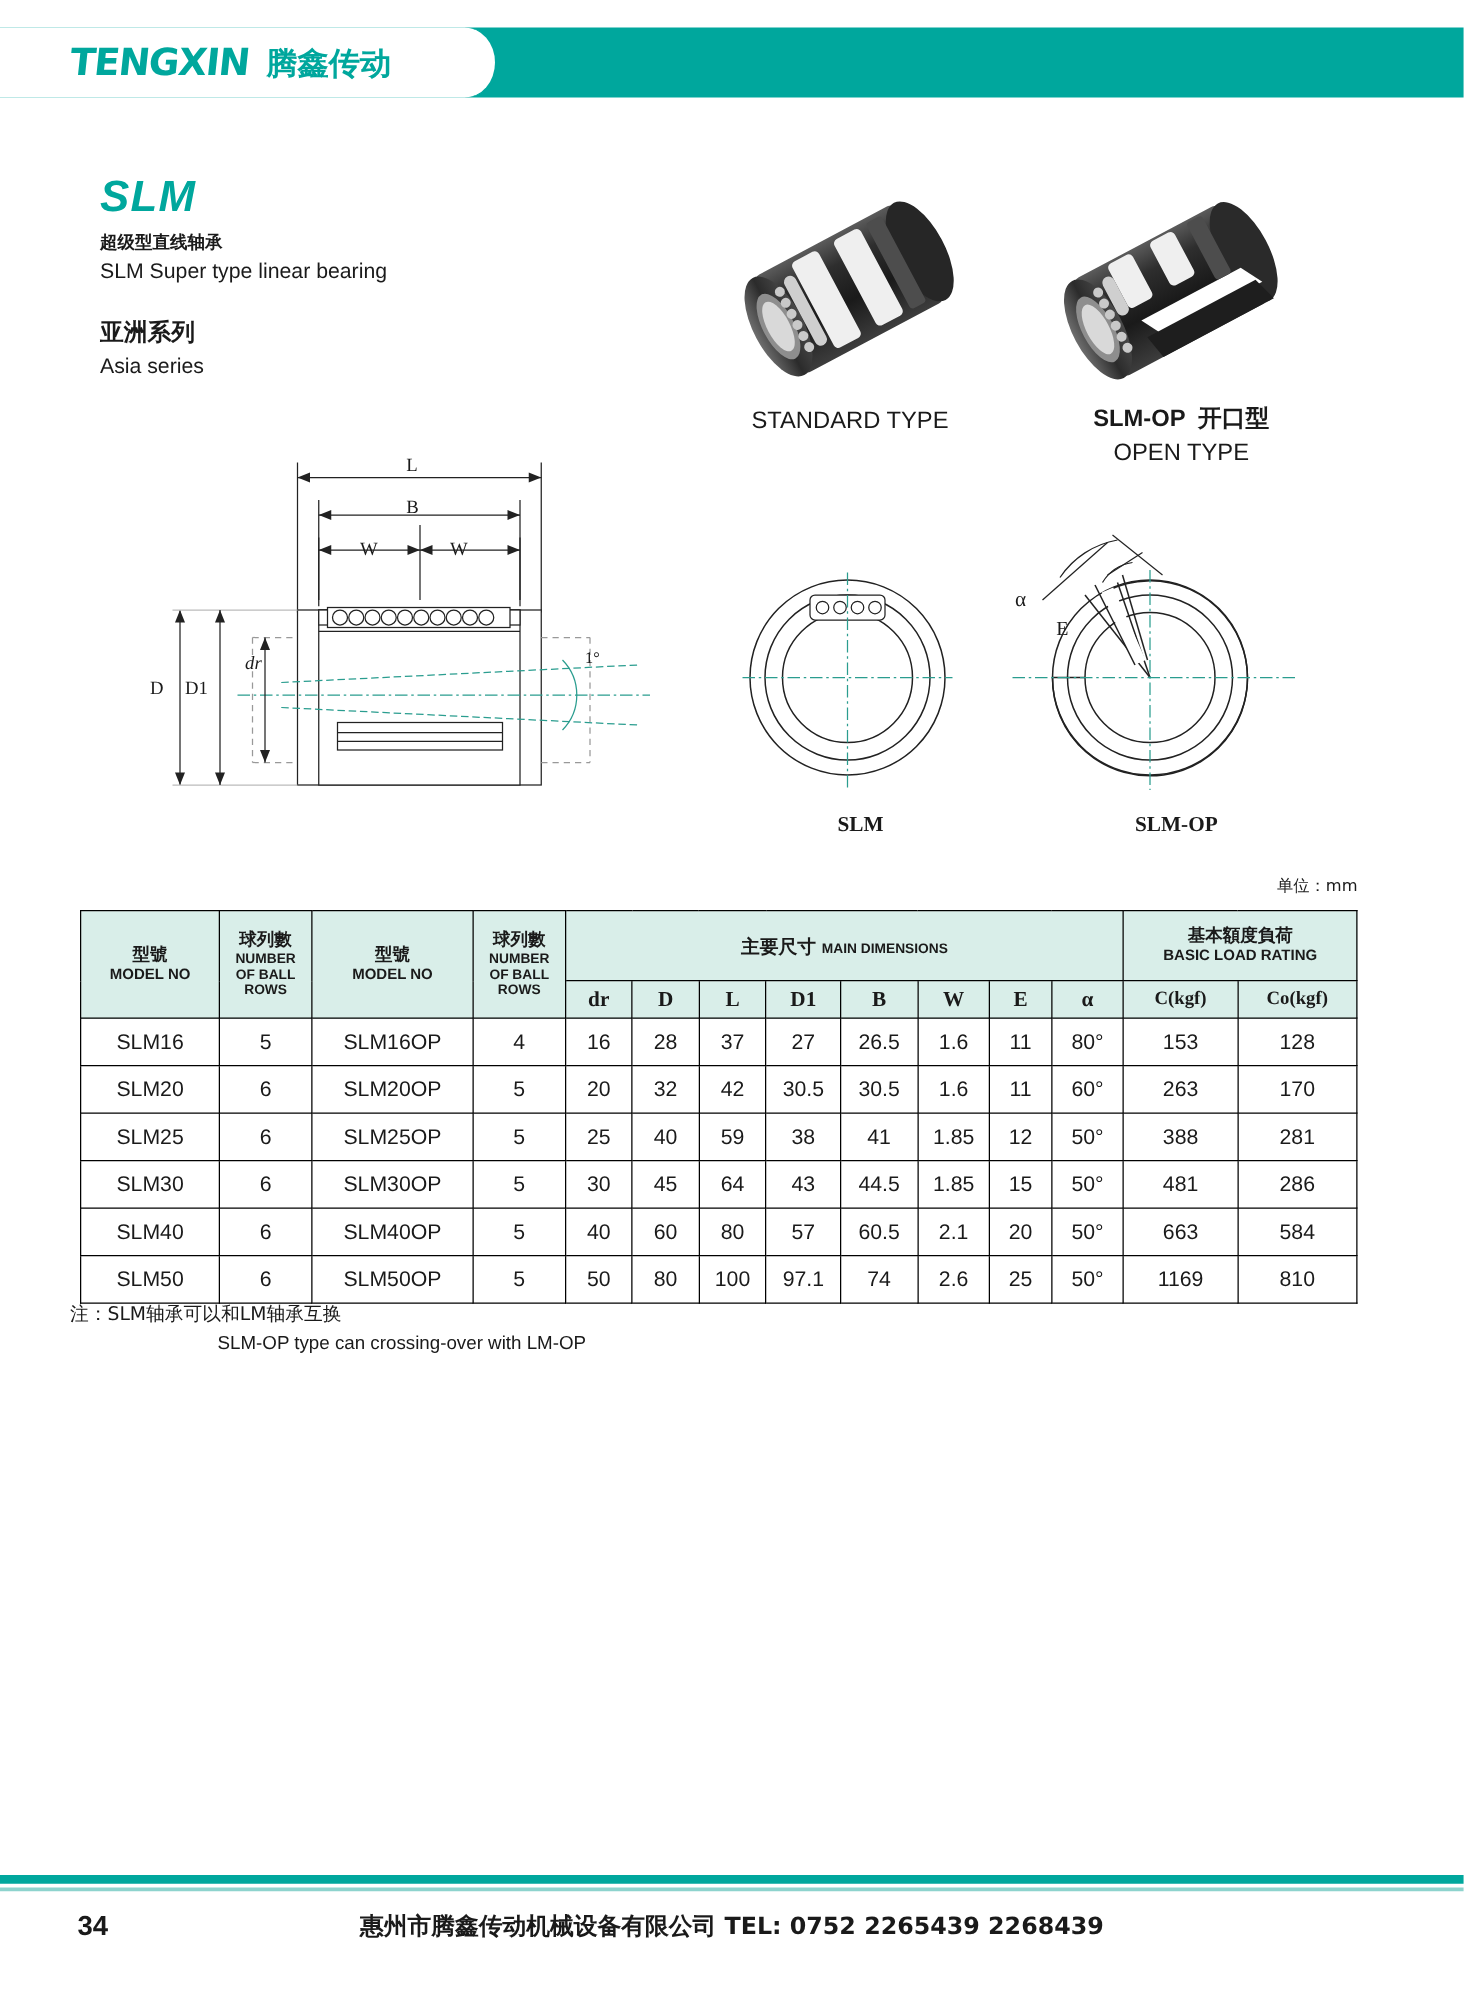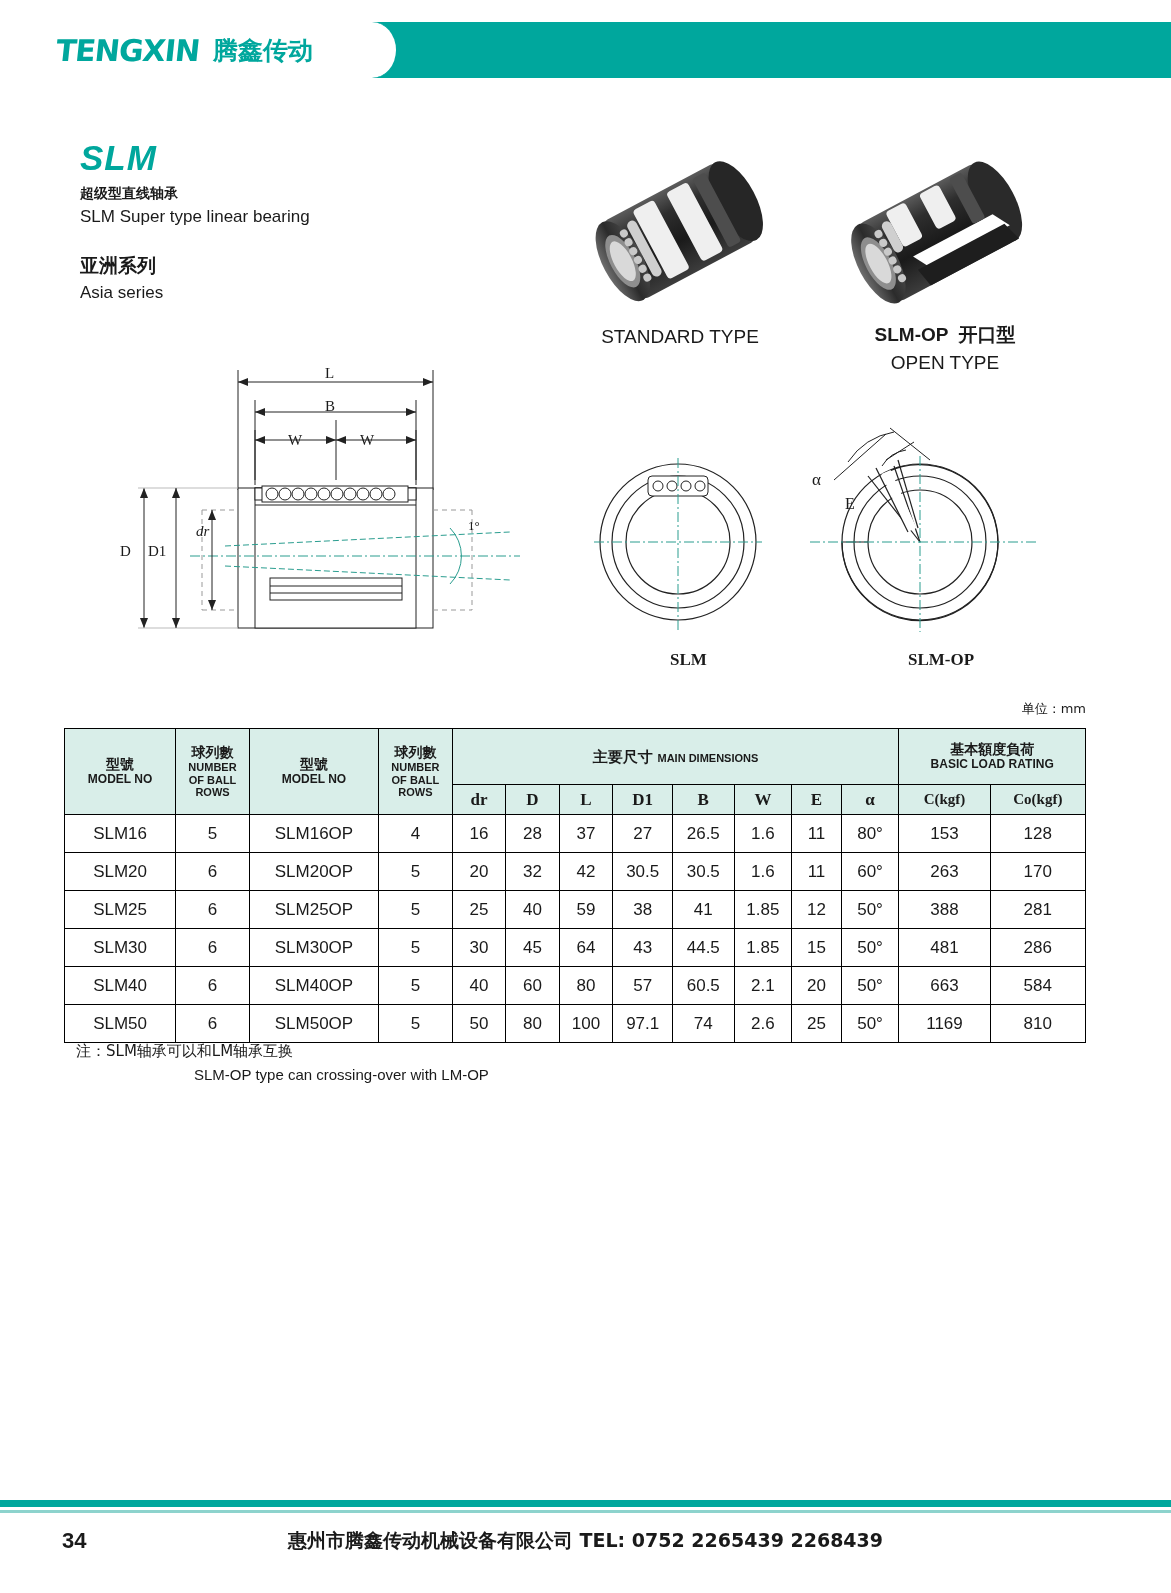--- a/index.html
+++ b/index.html
@@ -108,21 +108,21 @@
   .th-cn { font-size: 14px; font-family: "DejaVu Sans", sans-serif; display:block; line-height: 1.2;}
   .th-en { font-size: 11px; display:block; line-height: 1.15; }
   .th-en.big { font-size: 12px; }
   .th-main-cn { font-size: 15px; font-family: "DejaVu Sans", sans-serif; }
   .th-main-en { font-size: 11px; }
   .hdr-row1 td, .hdr-row1 th { height: 56px; }
   .hdr-sub th { height: 30px; font-size: 18px; font-family: "Liberation Serif", serif; }
   table.spec tbody td { height: 38px; }
 
   
-  .notes { position: absolute; top: 1040px; left: 76px; font-size: 15px; line-height: 1.55; }
+  .notes { position: absolute; top: 1040px; left: 56px; font-size: 15px; line-height: 1.55; }
   .notes .cn { font-family: "DejaVu Sans", sans-serif; }
   .notes .ind1 { margin-left: 34px; }
   .notes .ind2 { margin-left: 40px; }
   .notes .ind3 { margin-left: 118px; text-align: center; }
 
   
   .footer-rule1 { position: absolute; left: 0; top: 1500px; width: 1171px; height: 7px; background: #00a79d; }
   .footer-rule2 { position: absolute; left: 0; top: 1510px; width: 1171px; height: 3px; background: #8dd3cd; }
   .page-no { position: absolute; left: 62px; top: 1528px; font-size: 22px; font-weight: bold; }
   .footer-text {

